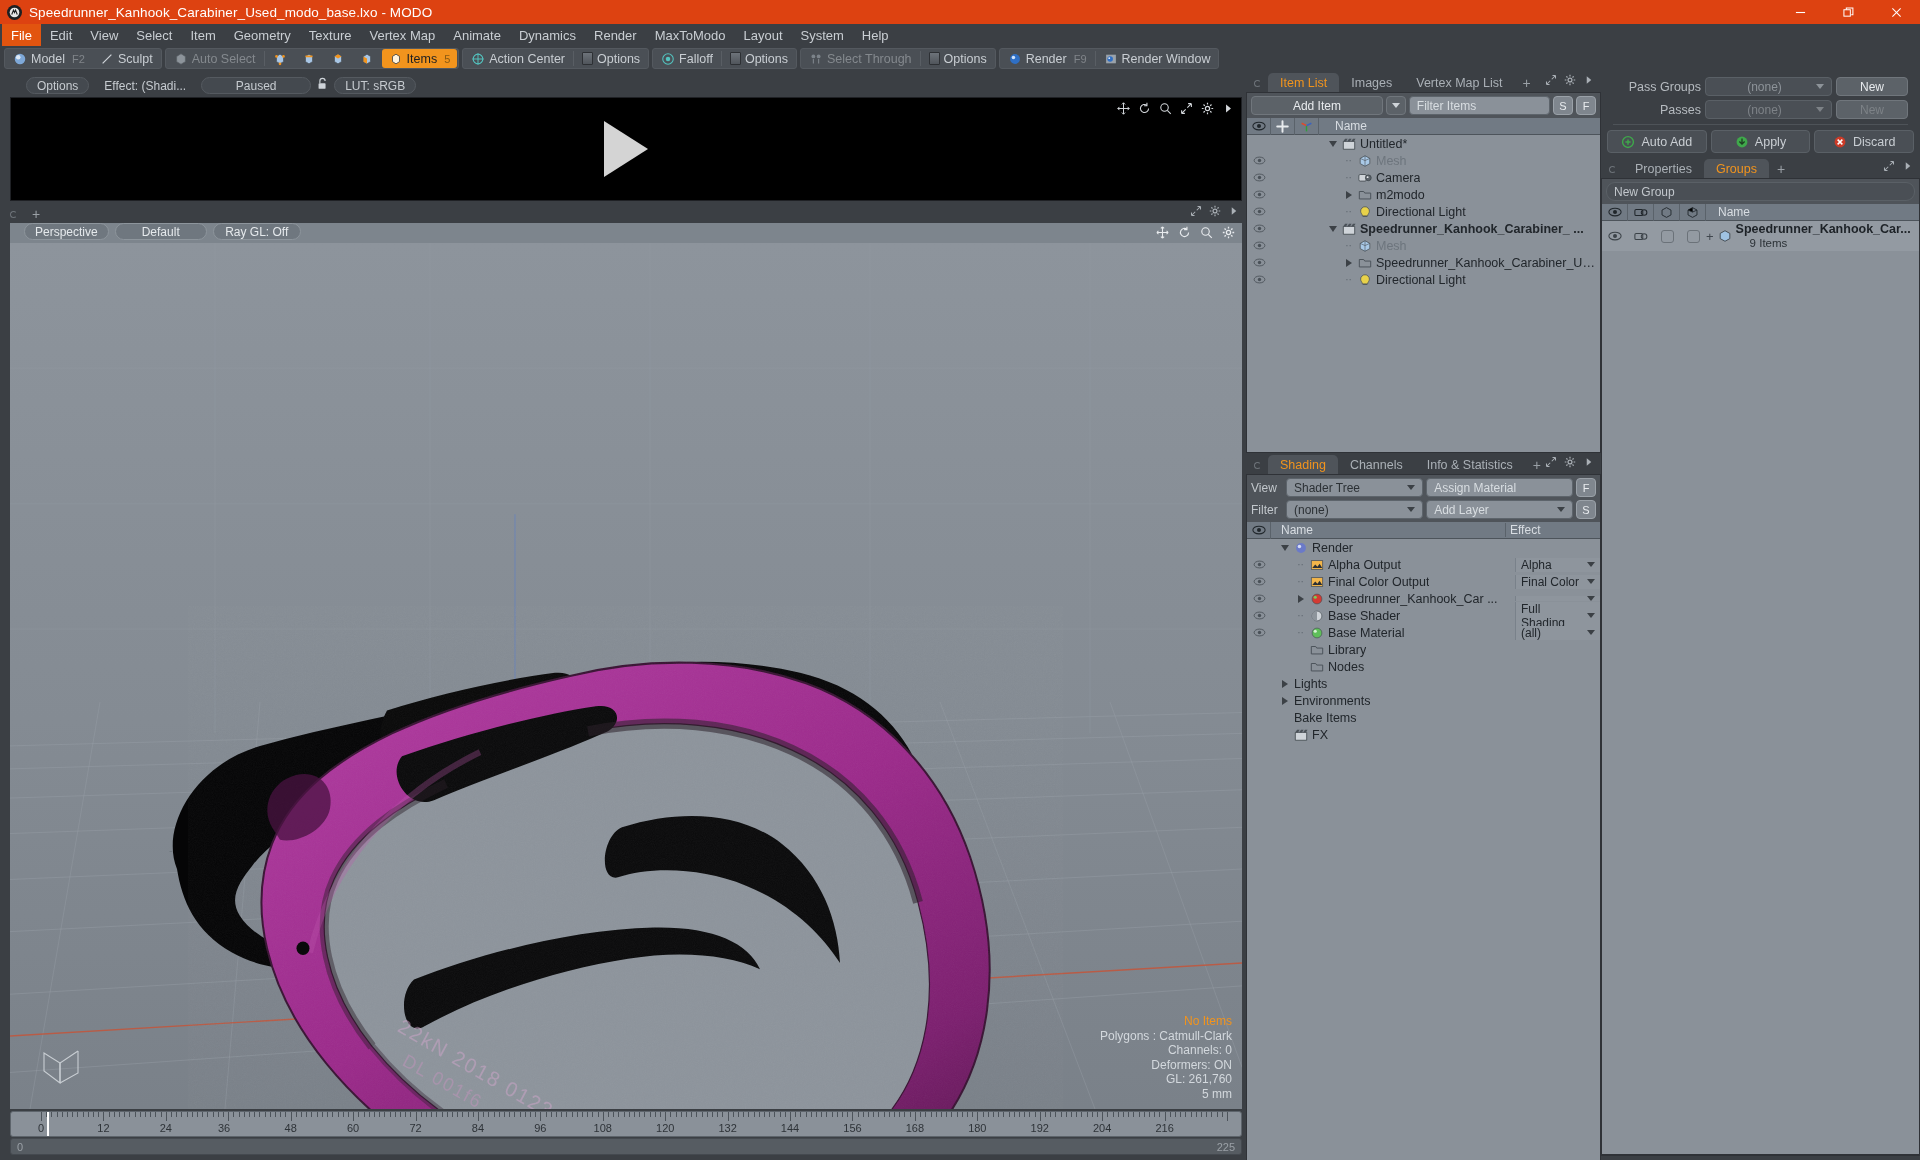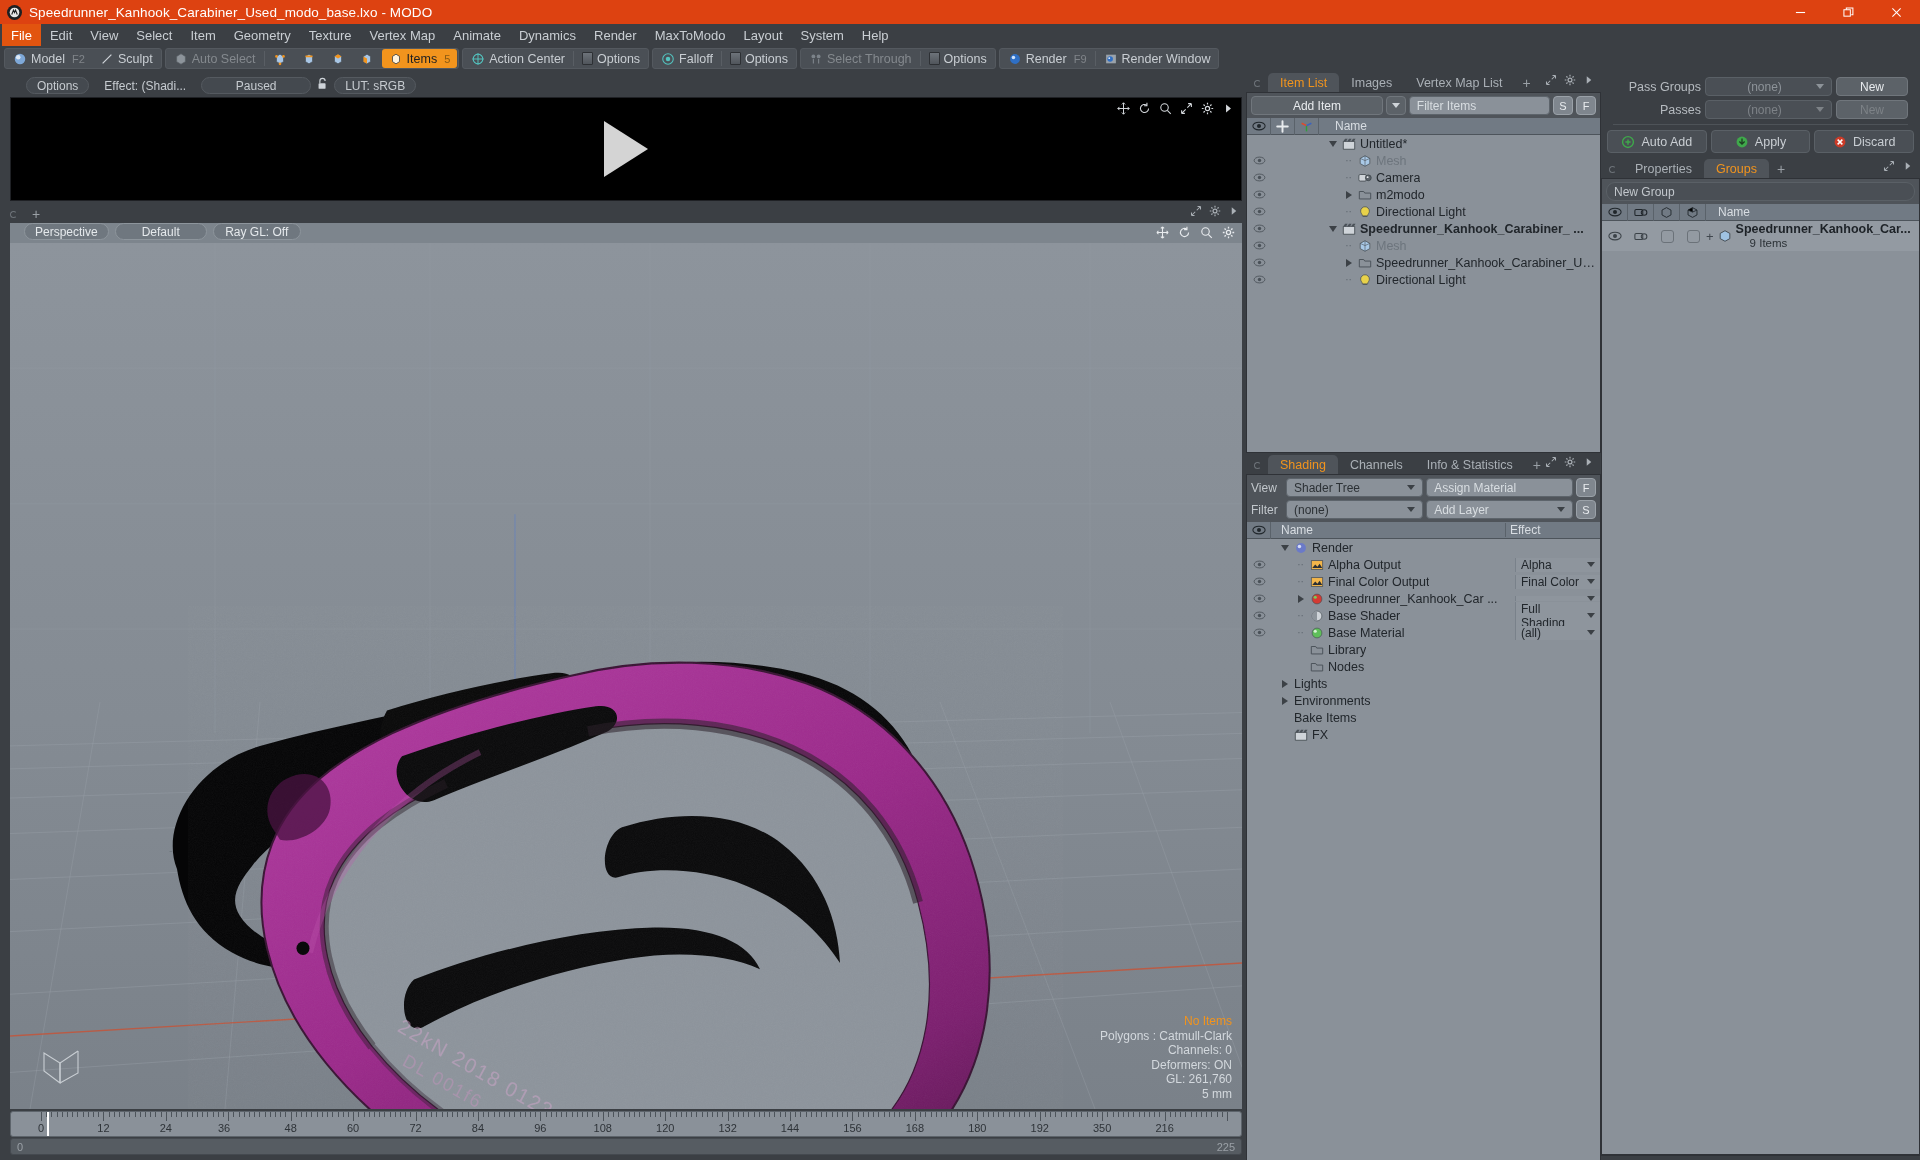--- a/index.html
+++ b/index.html
@@ -819,21 +819,21 @@
             <div class="lbl" style="left: 466.947px;">84</div>
             <div class="lbl" style="left: 529.368px;">96</div>
             <div class="lbl" style="left: 591.789px;">108</div>
             <div class="lbl" style="left: 654.211px;">120</div>
             <div class="lbl" style="left: 716.632px;">132</div>
             <div class="lbl" style="left: 779.053px;">144</div>
             <div class="lbl" style="left: 841.474px;">156</div>
             <div class="lbl" style="left: 903.895px;">168</div>
             <div class="lbl" style="left: 966.316px;">180</div>
             <div class="lbl" style="left: 1028.74px;">192</div>
-            <div class="lbl" style="left: 1091.16px;">350</div>
+            <div class="lbl" style="left: 1091.16px;">204</div>
             <div class="lbl" style="left: 1153.58px;">216</div>
           </div>
         <div class="ph" style="left:36px"></div>
       </div>
       <div class="rangebar">
         <span>0</span>
         <span>225</span>
       </div>
     </div>
 

